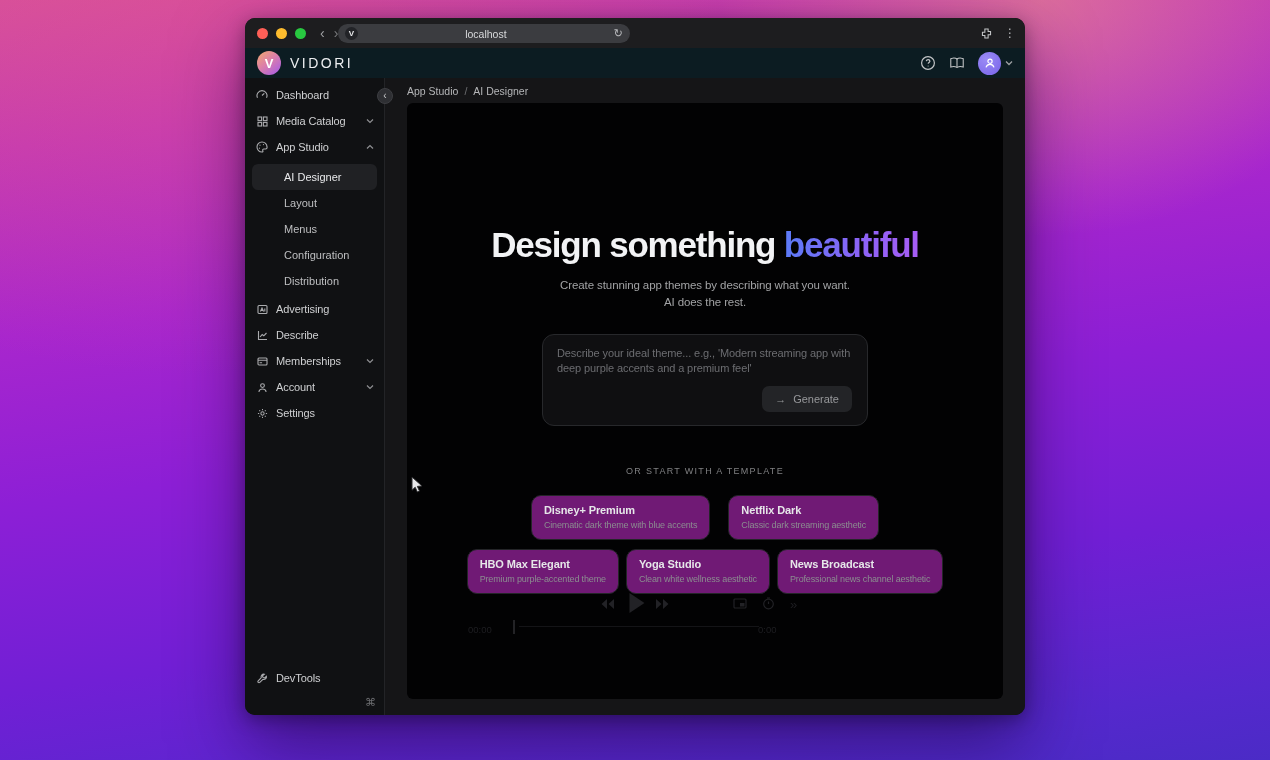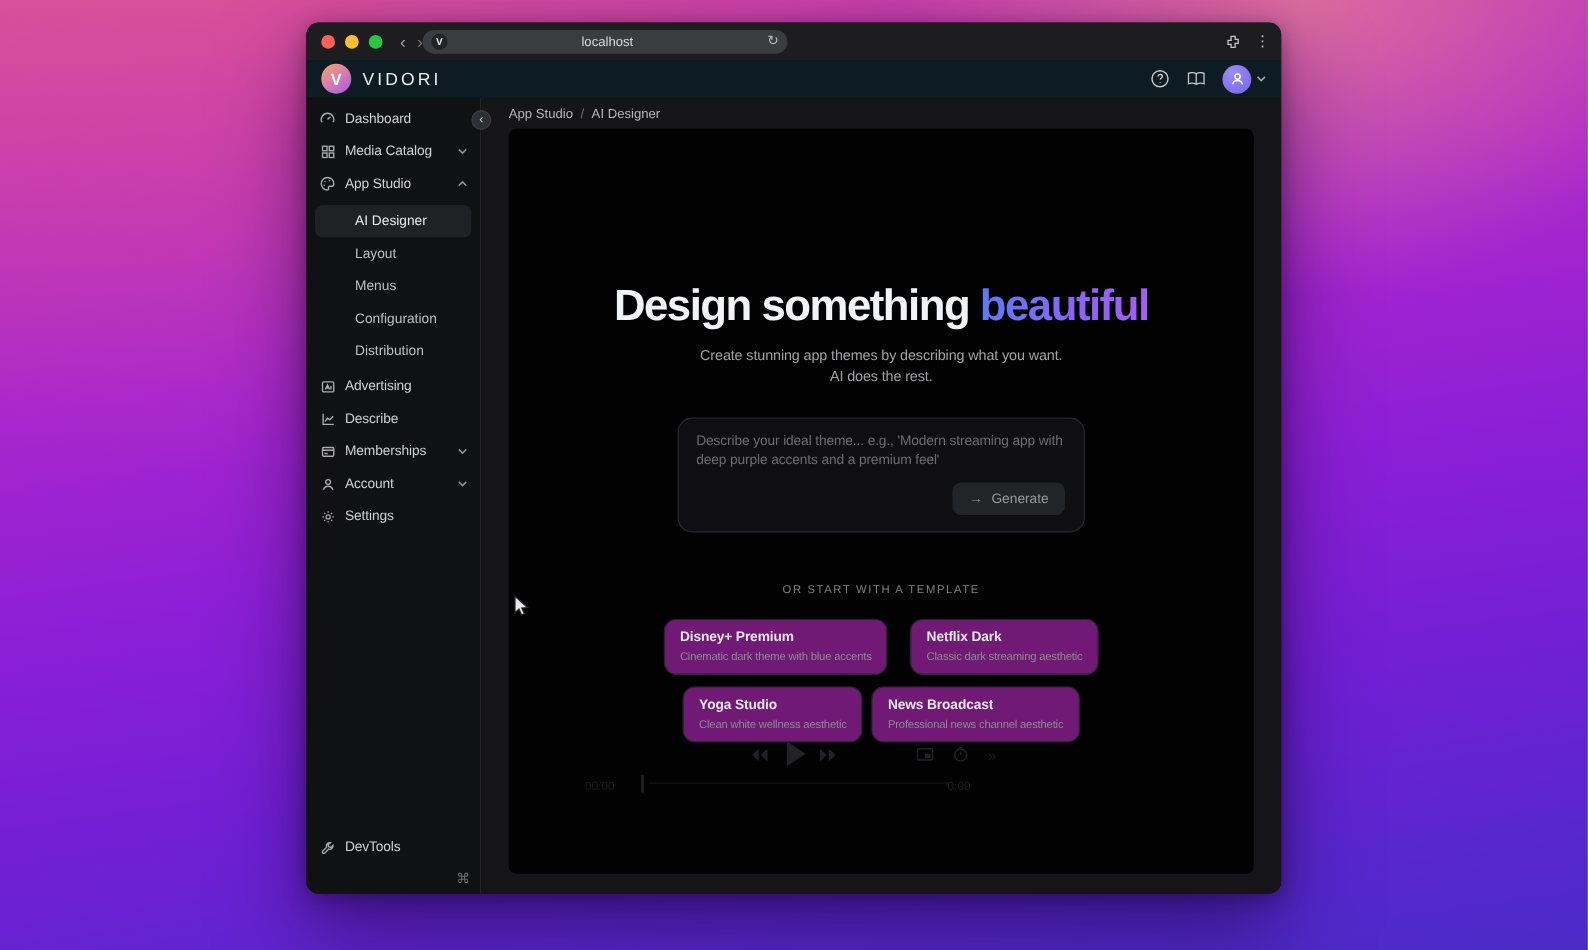--- a/index.html
+++ b/index.html
@@ -363,20 +363,24 @@
             <div class="c-desc">Cinematic dark theme with blue accents</div>
           </div>
           <div class="card">
             <div class="c-title">Netflix Dark</div>
             <div class="c-desc">Classic dark streaming aesthetic</div>
           </div>
         </div>
 
         <div class="cards-row second">
           <div class="card">
+            <div class="c-title">HBO Max Elegant</div>
+            <div class="c-desc">Premium purple-accented theme</div>
+          </div>
+          <div class="card">
             <div class="c-title">Yoga Studio</div>
             <div class="c-desc">Clean white wellness aesthetic</div>
           </div>
           <div class="card">
             <div class="c-title">News Broadcast</div>
             <div class="c-desc">Professional news channel aesthetic</div>
           </div>
         </div>
 
         <div class="ghost" style="left:193px; top:494px;">

